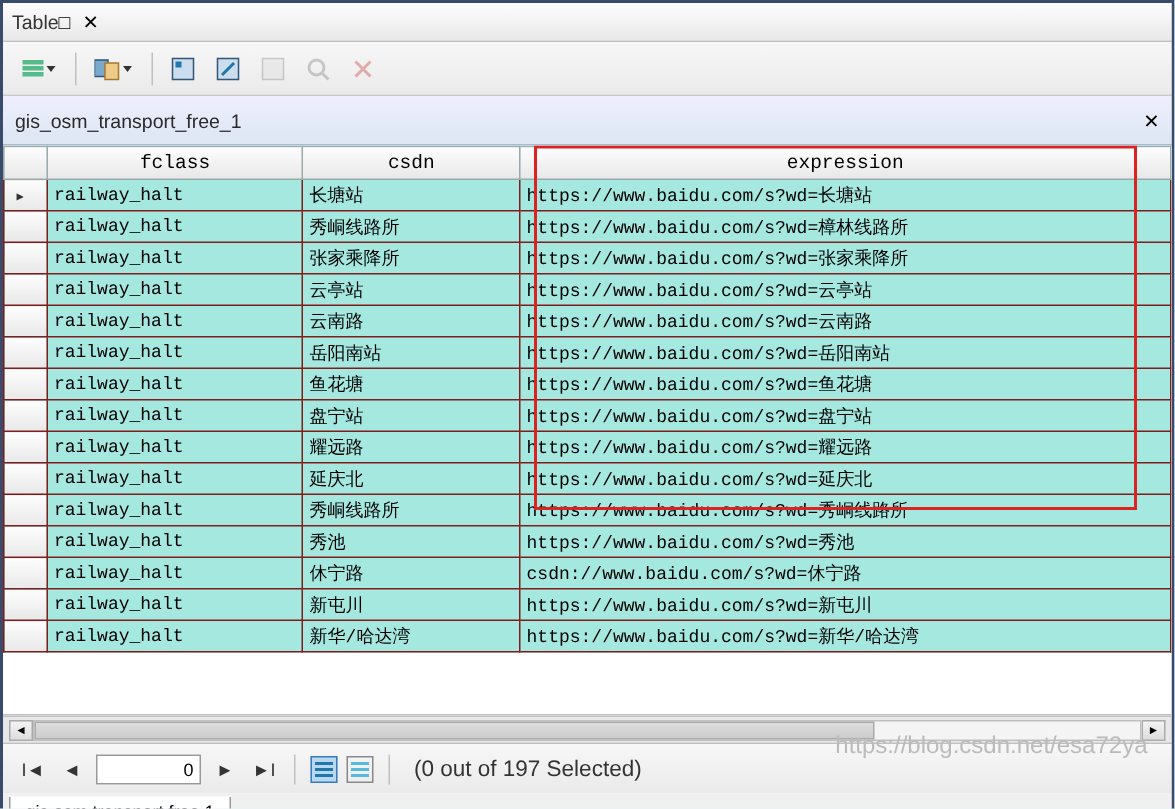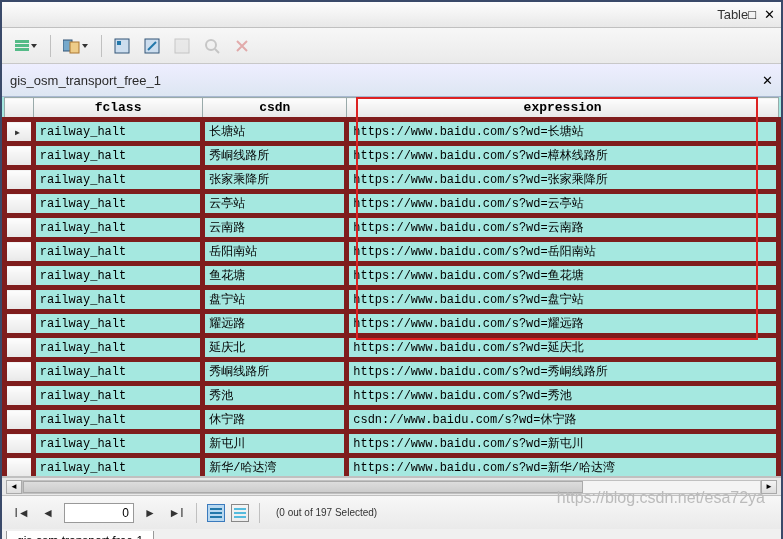--- a/index.html
+++ b/index.html
@@ -1,49 +1,49 @@
 <!DOCTYPE html>
 <html><head>
 <meta charset="utf-8">
 <style>
 *{box-sizing:border-box;margin:0;padding:0;font-family:"Microsoft YaHei",Arial,sans-serif}
 body{background:#f0f0f0;width:783px;height:539px;overflow:hidden;position:relative}
 .window{border:2px solid #3a4a6a;background:#fff}
-.titlebar{background:linear-gradient(#fdfdfd,#e8e8e8);border-bottom:1px solid #c0c0c0;height:26px;display:flex;align-items:center;justify-content:flex-end;padding:0 6px}
+.titlebar{background:linear-gradient(#fdfdfd,#e8e8e8);border-bottom:1px solid #c0c0c0;height:26px;display:flex;align-items:center;justify-content:flex-start;padding:0 6px}
 .titlebar-text{font-size:13px;color:#333}
 .titlebar-ctrl{display:flex;gap:8px}
 .titlebar-ctrl span{font-size:13px;cursor:pointer}
 .toolbar{background:linear-gradient(#f7f7f7,#eaeaea);border-bottom:1px solid #c8c8c8;height:36px;display:flex;align-items:center;gap:6px;padding:0 8px}
 .tb-btn{display:flex;align-items:center;border:1px solid transparent;padding:2px 3px;border-radius:2px}
 .tb-sep{width:1px;height:22px;background:#c0c0c0;margin:0 2px}
 .layerbar{background:linear-gradient(#eef,#dde6f2);border-bottom:1px solid #a8b8d0;height:24px;display:flex;align-items:center;justify-content:space-between;padding:16px 8px}
 .layerbar-text{font-size:13px;color:#2a2a2a}
 .layerbar-close{font-size:13px;cursor:pointer}
 .grid-wrap{background:#fff;position:relative;height:380px;overflow:hidden;border-bottom:1px solid #c0c0c0}
 .grid{border-collapse:collapse;width:100%;font-size:12px;background:#a5e8e0}
-.grid th{background:linear-gradient(#fdfdfd,#e8e8e8);border:1px solid #9aa;font-weight:bold;padding:2px 4px;font-family:"Courier New",monospace;font-size:13px;height:22px}
-.grid td{border:5px solid #7f1d1d;padding:1px 4px;font-family:"Courier New",monospace;font-size:12px;height:21px;white-space:nowrap;overflow:hidden}
+.grid th{background:linear-gradient(#fdfdfd,#e8e8e8);border:1px solid #9aa;font-weight:normal;padding:2px 4px;font-family:"Courier New",monospace;font-size:13px;height:22px}
+.grid td{border:1px solid #7f1d1d;padding:1px 4px;font-family:"Courier New",monospace;font-size:12px;height:21px;white-space:nowrap;overflow:hidden}
 .rowsel{width:28px;background:linear-gradient(#fdfdfd,#e8e8e8)!important;border:1px solid #9aa}
 .rowsel-arrow::before{content:"▶";font-size:8px;color:#333;margin-left:4px}
 .colsel{width:28px}
 .c-fclass{width:165px}
 .c-name{width:140px}
 .c-expr{width:420px}
 .redbox{position:absolute;border:2px solid #d22;pointer-events:none}
 .scroll-h{height:18px;background:#e8e8e8;border-top:1px solid #c0c0c0;display:flex;align-items:center;padding:0 4px}
 .sb-track{flex:1;height:14px;background:#f4f4f4;border:1px solid #c0c0c0;position:relative}
 .sb-thumb{position:absolute;left:0;top:0;width:560px;height:12px;background:linear-gradient(#ddd,#ccc);border:1px solid #aaa}
 .sb-btn{width:16px;height:14px;background:linear-gradient(#f4f4f4,#ddd);border:1px solid #aaa;display:flex;align-items:center;justify-content:center;font-size:8px}
 .navbar{height:34px;background:linear-gradient(#f7f7f7,#eaeaea);display:flex;align-items:center;gap:6px;padding:0 10px;border-top:1px solid #c0c0c0}
 .nav-btn{width:20px;height:20px;display:flex;align-items:center;justify-content:center;font-size:12px;color:#333;cursor:pointer}
 .nav-input{width:70px;height:20px;border:1px solid #999;text-align:right;padding:0 4px;font-size:12px}
 .nav-sep{width:1px;height:20px;background:#c0c0c0;margin:0 4px}
 .nav-mode{width:18px;height:18px;border:1px solid #888}
 .nav-mode.active{background:#b8d8f0;border-color:#3a7abd}
-.nav-status{font-size:10px;color:#333;margin-left:6px}
+.nav-status{font-size:15px;color:#333;margin-left:6px}
 .tabbar{height:26px;background:#f0f0f0;display:flex;align-items:flex-start;padding:2px 4px}
 .tab{background:#fff;border:1px solid #999;border-top:none;padding:3px 10px;font-size:12px;border-radius:0 0 3px 3px}
 .watermark{position:absolute;right:18px;bottom:32px;font-size:16px;color:#bbb;pointer-events:none}
 svg{display:block}
 </style>
 </head>
 <body>
 
 <div class="window">
   <div class="titlebar">

